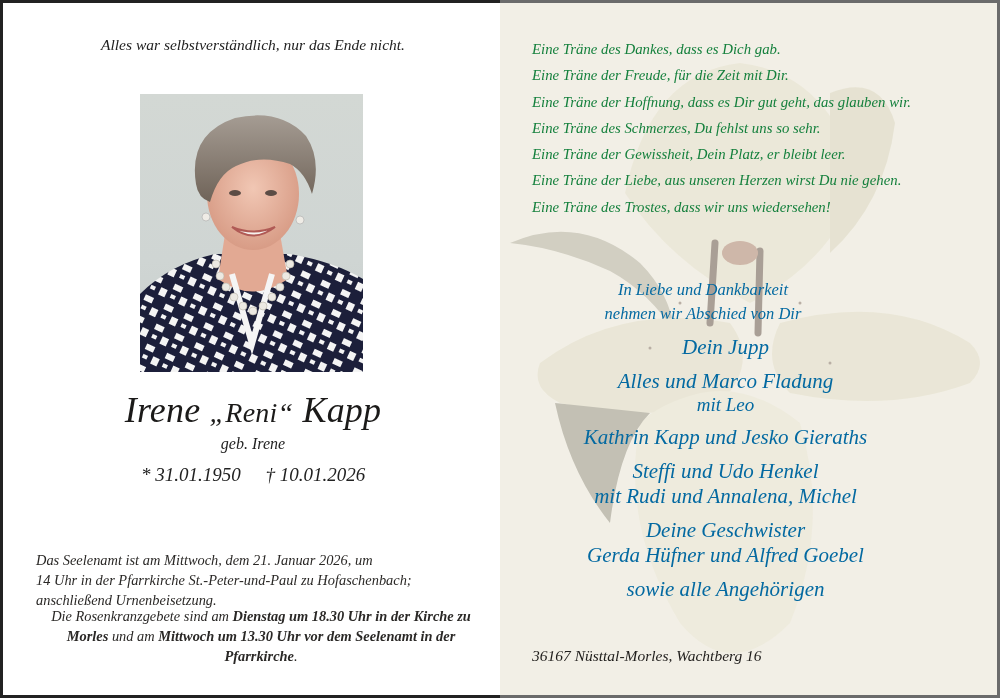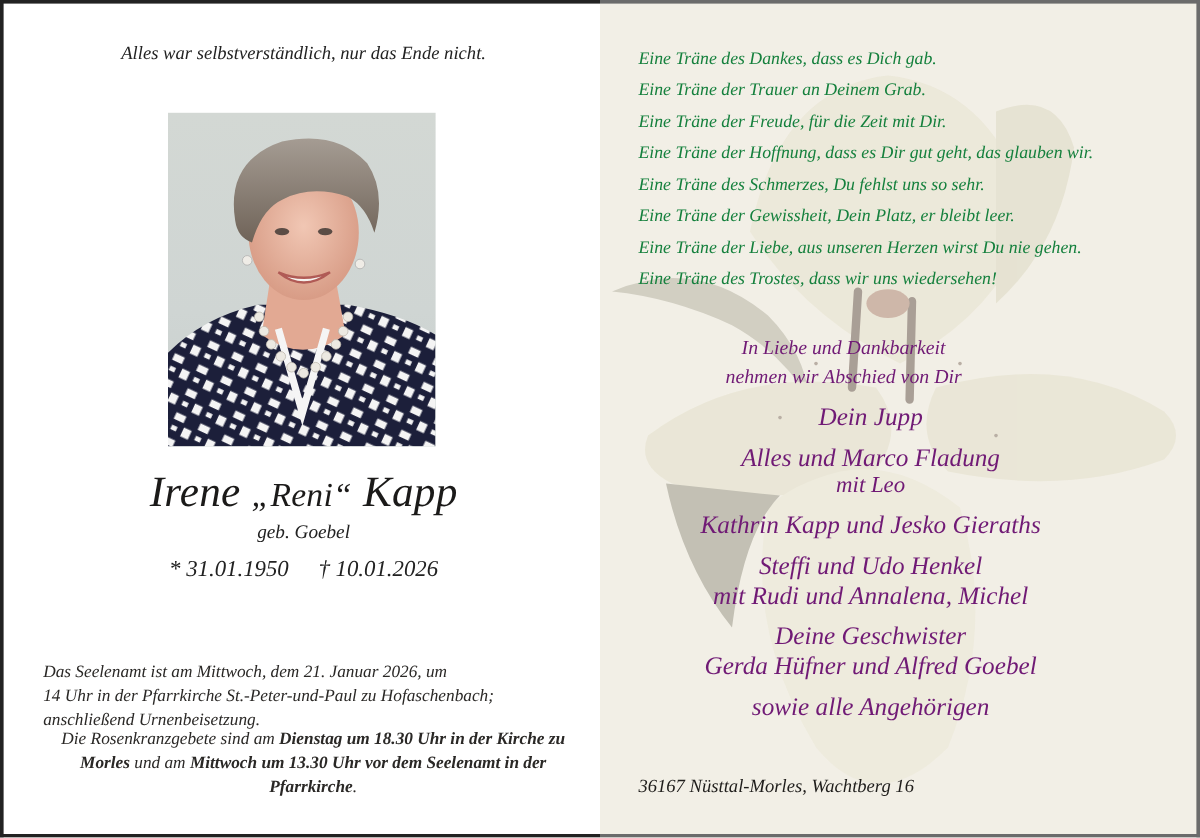--- a/index.html
+++ b/index.html
@@ -58,21 +58,21 @@
       border-top: 3px solid #6b6b6b; border-right: 3px solid #6b6b6b; border-bottom: 3px solid #6b6b6b;
       overflow: hidden;
     }
     #lily { position: absolute; left: 0; top: 0; width: 497px; height: 692px; }
     #poem {
       position: absolute; top: 33px; left: 32px; width: 460px;
       font-size: 14.8px; line-height: 26.3px; color: #15803d;
     }
     #poem div { white-space: nowrap; }
     #family {
-      position: absolute; top: 275px; left: 0; width: 406px; text-align: center; color: #701a75;
+      position: absolute; top: 275px; left: 0; width: 406px; text-align: center; color: #0369a1;
     }
     .fam-small { font-size: 16.5px; line-height: 24px; }
     .fam-big { font-size: 21px; line-height: 25px; margin-left: 45px; }
     .gap { height: 9px; }
     #address {
       position: absolute; top: 644px; left: 32px; font-size: 15.5px; color: #1f1d1b;
     }
   </style>
 </head>
 <body>
@@ -131,21 +131,21 @@
 
       <path d="M92 133 Q113 150 135 133 Q113 142 92 133 Z" fill="#f6f2ee" stroke="#b05a55" stroke-width="2"></path>
     </svg>
   </div>
 
   <div id="deceased-name" class="serif-it">
     <span>Irene</span>
     <span class="nick">„Reni“</span>
     <span>Kapp</span>
   </div>
-  <div id="birth-name" class="serif-it">geb. Goebel</div>
+  <div id="birth-name" class="serif-it">geb. Irene</div>
   <div id="dates" class="serif-it">
     <span>* 31.01.1950</span>
     <span>† 10.01.2026</span>
   </div>
 
   <div id="service-info" class="serif-it">
     <div>Das Seelenamt ist am Mittwoch, dem 21. Januar 2026, um</div>
     <div>14 Uhr in der Pfarrkirche St.-Peter-und-Paul zu Hofaschenbach;</div>
     <div>anschließend Urnenbeisetzung.</div>
   </div>
@@ -177,21 +177,20 @@
         <circle cx="180" cy="300" r="1.5"></circle>
           <circle cx="300" cy="300" r="1.5"></circle>
         <circle cx="150" cy="345" r="1.5"></circle>
           <circle cx="330" cy="360" r="1.5"></circle>
       </g>
     </g>
   </svg>
 
   <div id="poem" class="serif-it">
     <div>Eine Träne des Dankes, dass es Dich gab.</div>
-    <div>Eine Träne der Trauer an Deinem Grab.</div>
     <div>Eine Träne der Freude, für die Zeit mit Dir.</div>
     <div>Eine Träne der Hoffnung, dass es Dir gut geht, das glauben wir.</div>
     <div>Eine Träne des Schmerzes, Du fehlst uns so sehr.</div>
     <div>Eine Träne der Gewissheit, Dein Platz, er bleibt leer.</div>
     <div>Eine Träne der Liebe, aus unseren Herzen wirst Du nie gehen.</div>
     <div>Eine Träne des Trostes, dass wir uns wiedersehen!</div>
   </div>
 
   <div id="family" class="serif-it">
     <div class="fam-small">In Liebe und Dankbarkeit</div>

